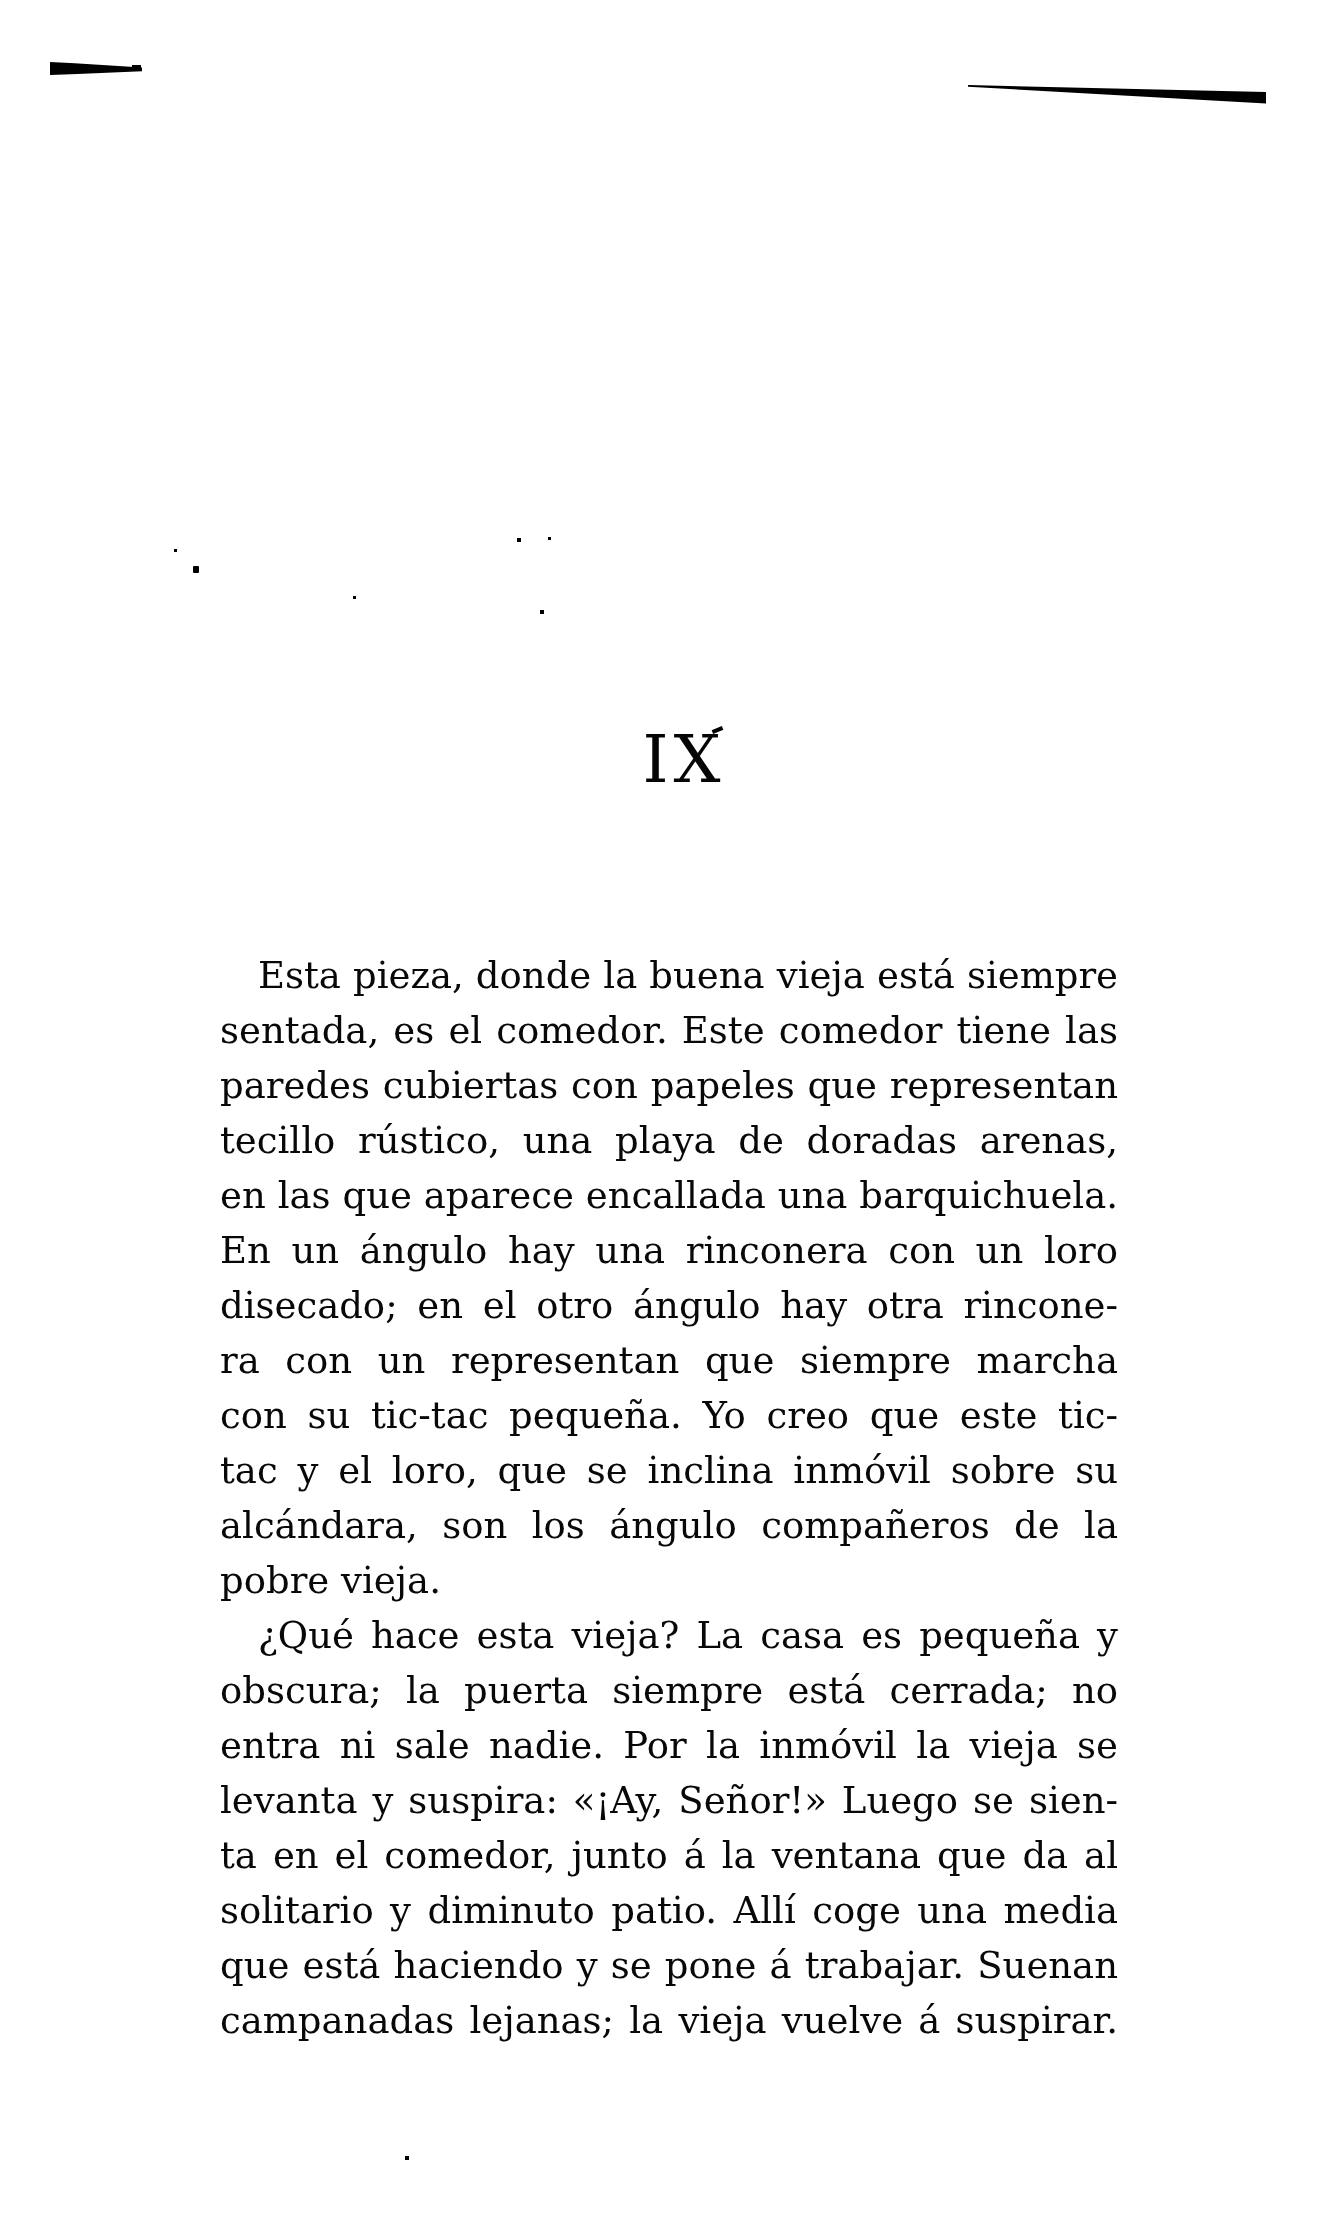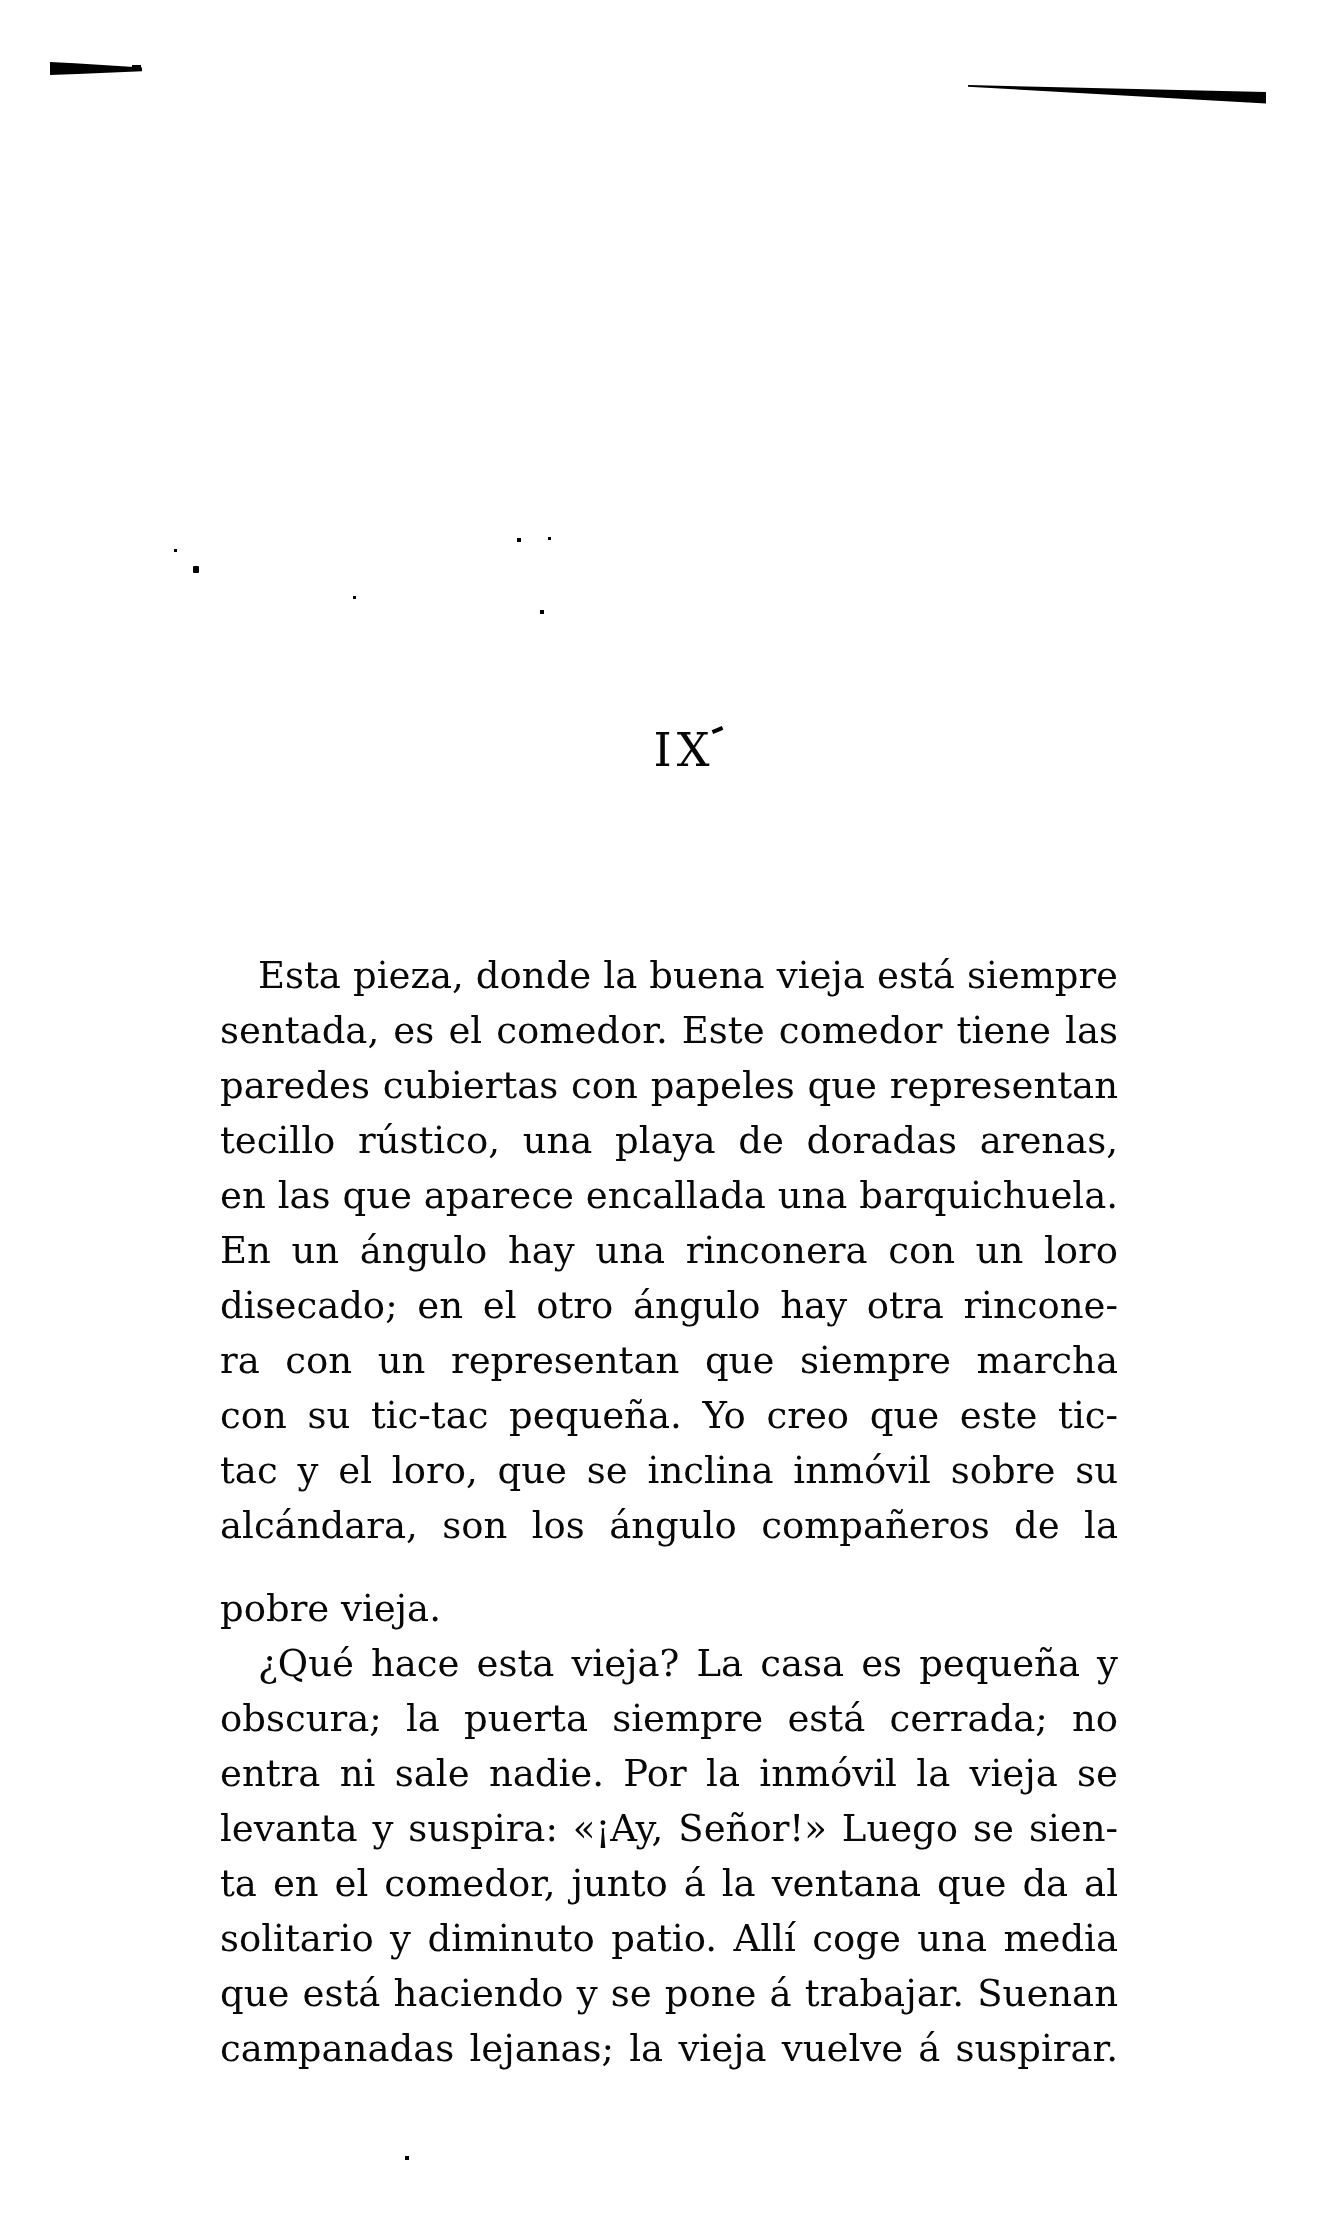--- a/index.html
+++ b/index.html
@@ -21,21 +21,21 @@
     background: #ffffff;
   }
 
   
   .chapter-heading {
     position: absolute;
     left: 235px;
     top: 727px;
     width: 898px;
     text-align: center;
-    font-size: 46px;
+    font-size: 66px;
     line-height: 1;
     letter-spacing: 5px;
     color: #050505;
   }
 
   
   .text-block {
     position: absolute;
     left: 220px;
     top: 948px;
@@ -44,21 +44,21 @@
   .line {
     height: 55px;
     line-height: 55px;
     font-size: 37px;
     white-space: normal;
     text-align: justify;
     text-align-last: justify;
     color: #080808;
   }
   .line.indent { padding-left: 38px; }
-  .line.para-end { text-align-last: left; margin-top: 28px; }
+  .line.para-end { text-align-last: left; }
 
   
   .artifact { position: absolute; background: #000; }
   .streak-tl {
     left: 50px; top: 62px; width: 92px; height: 13px;
     clip-path: polygon(0 0, 27% 10%, 100% 42%, 100% 72%, 30% 92%, 0 100%);
   }
   .streak-tl-dash {
     left: 132px; top: 65px; width: 9px; height: 3px;
   }

